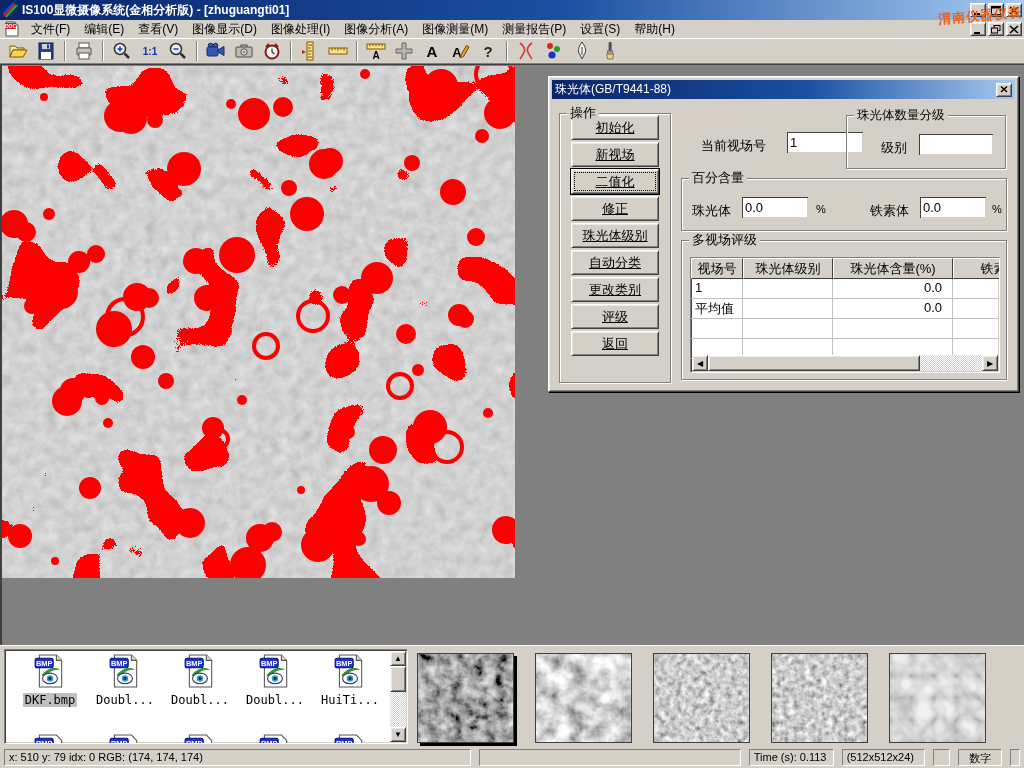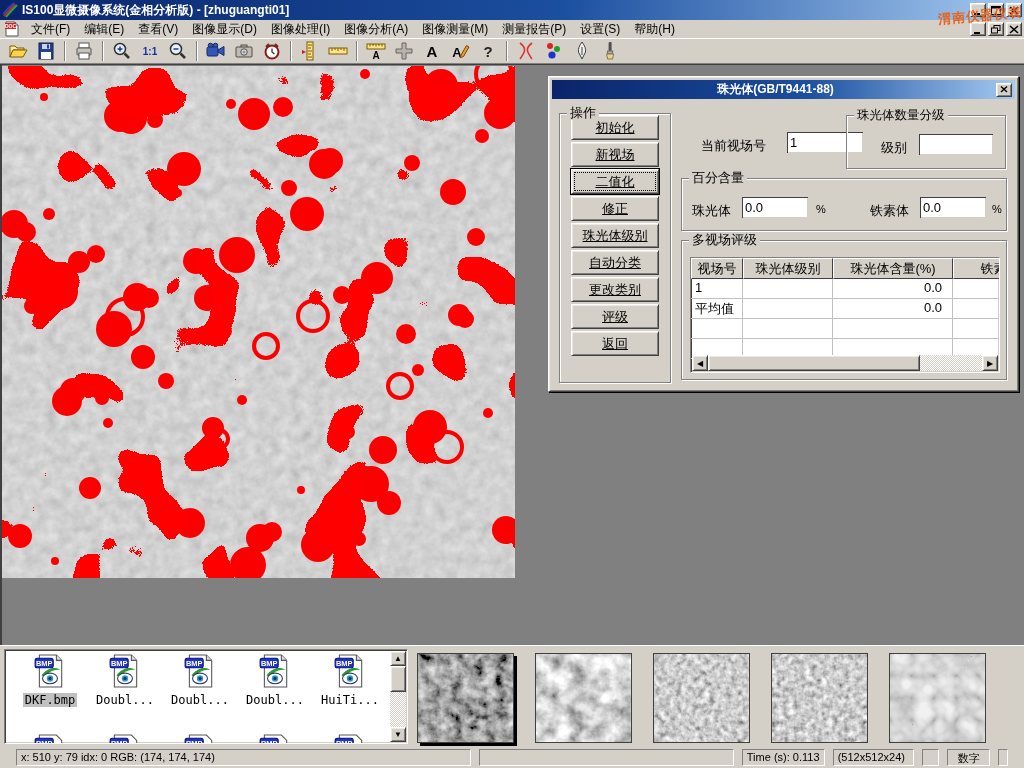--- a/index.html
+++ b/index.html
@@ -52,21 +52,21 @@
   
   .dialog { position:absolute; left:548px; top:76px; width:471px; height:316px;
     background:#d4d0c8;
     border-top:1px solid #ffffff; border-left:1px solid #ffffff;
     border-bottom:1px solid #404040; border-right:1px solid #404040;
     box-shadow: inset 1px 1px 0 #ece9e2, inset -1px -1px 0 #808080,
       1px 1px 0 #000; }
   .dlg-title { position:absolute; left:3px; top:3px; right:3px; height:19px;
     background:linear-gradient(90deg,#0a246a 0%,#1b4fa0 55%,#a6caf0 100%);
     display:flex; align-items:center; padding:0 3px; }
-  .dlg-title .dtext { color:#fff; font-weight:bold; font-size:12px; flex:1;text-align:center; }
+  .dlg-title .dtext { color:#fff; font-weight:normal; font-size:12px; flex:1; }
   .dlg-close { width:16px; height:14px; font-size:11px; font-weight:bold;
     display:flex; align-items:center; justify-content:center; line-height:10px; }
   .opbtn { width:88px; height:25px; font-size:13px; display:flex;
     align-items:center; justify-content:center; margin:0 auto 2px auto; }
   .opbtn.default { outline:1px solid #000; position:relative;text-align:right; }
   .opbtn.default::after { content:""; position:absolute; left:2px; top:2px;
     right:2px; bottom:2px; border:1px dotted #000; }
   .dfield { position:absolute; font-size:13px; border:none; outline:none;
     padding:2px 3px; font-family:"Liberation Sans","DejaVu Sans",sans-serif; }
   .dlabel { position:absolute; font-size:13px; white-space:nowrap; }
@@ -100,21 +100,21 @@
   .fitem.selected .fname { background:#c0c0c0; }
   .fitem2 { position:absolute; top:84px; width:74px; text-align:center; }
   .vscroll { position:absolute; right:1px; top:1px; width:16px; bottom:1px;
     background:repeating-conic-gradient(#fff 0 25%,#d4d0c8 0 50%) 0 0/2px 2px; }
   .vthumb { position:absolute; left:0; top:15px; width:16px; height:26px; }
   .thumb { position:absolute; top:7px; width:97px; height:90px;
     border:1px solid #404040; background:#999; }
   .thumb.selected { box-shadow:3px 3px 0 #000; }
   
   .statusbar { position:absolute; left:0; top:747px; width:1024px; height:21px;
-    background:#d4d0c8; display:flex; gap:8px; padding:2px 16px; }
+    background:#d4d0c8; display:flex; gap:8px; padding:2px 4px; }
   .spanel { border-top:1px solid #808080; border-left:1px solid #808080;
     border-bottom:1px solid #ffffff; border-right:1px solid #ffffff;
     font-size:11px; padding:1px 4px; white-space:nowrap; overflow:hidden; }
   
   .watermark { position:absolute; top:7px; right:2px; color:#e8641c;
     font-size:13px; font-weight:bold; transform:rotate(-5deg); z-index:60;
     letter-spacing:1px; }
   svg text { font-family:"Liberation Sans","DejaVu Sans",sans-serif; }
 </style>
 </head>

